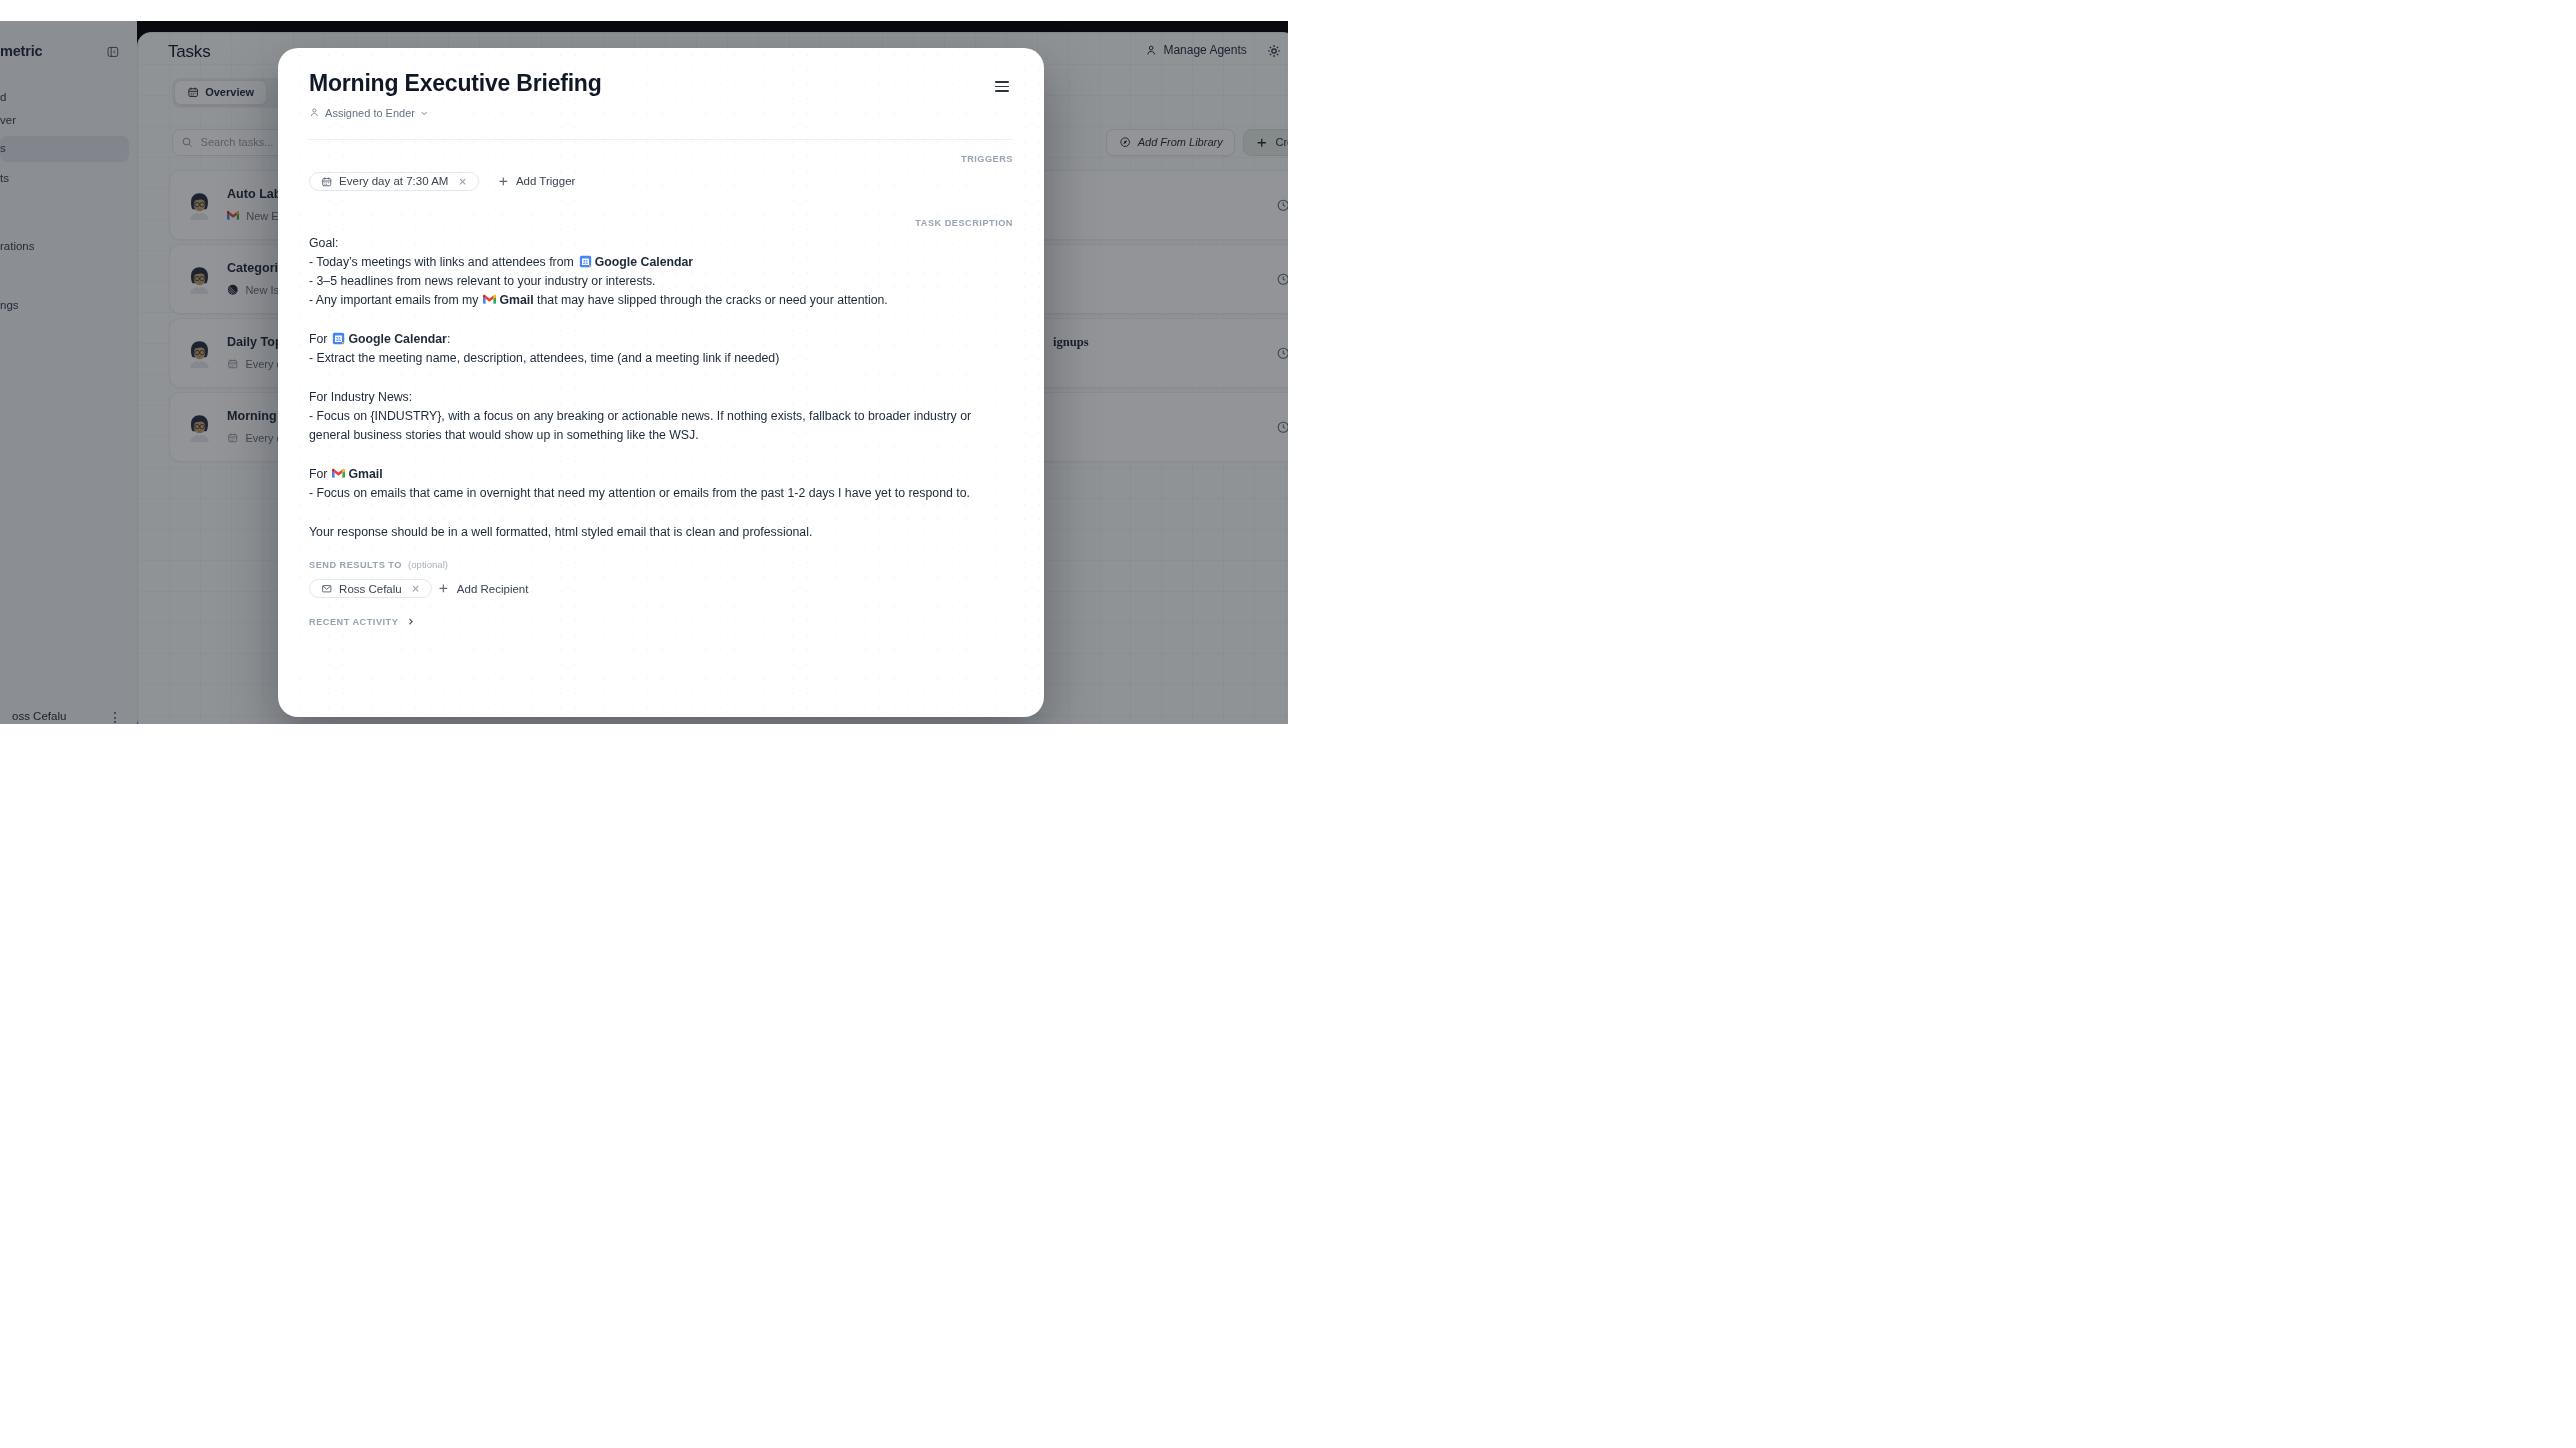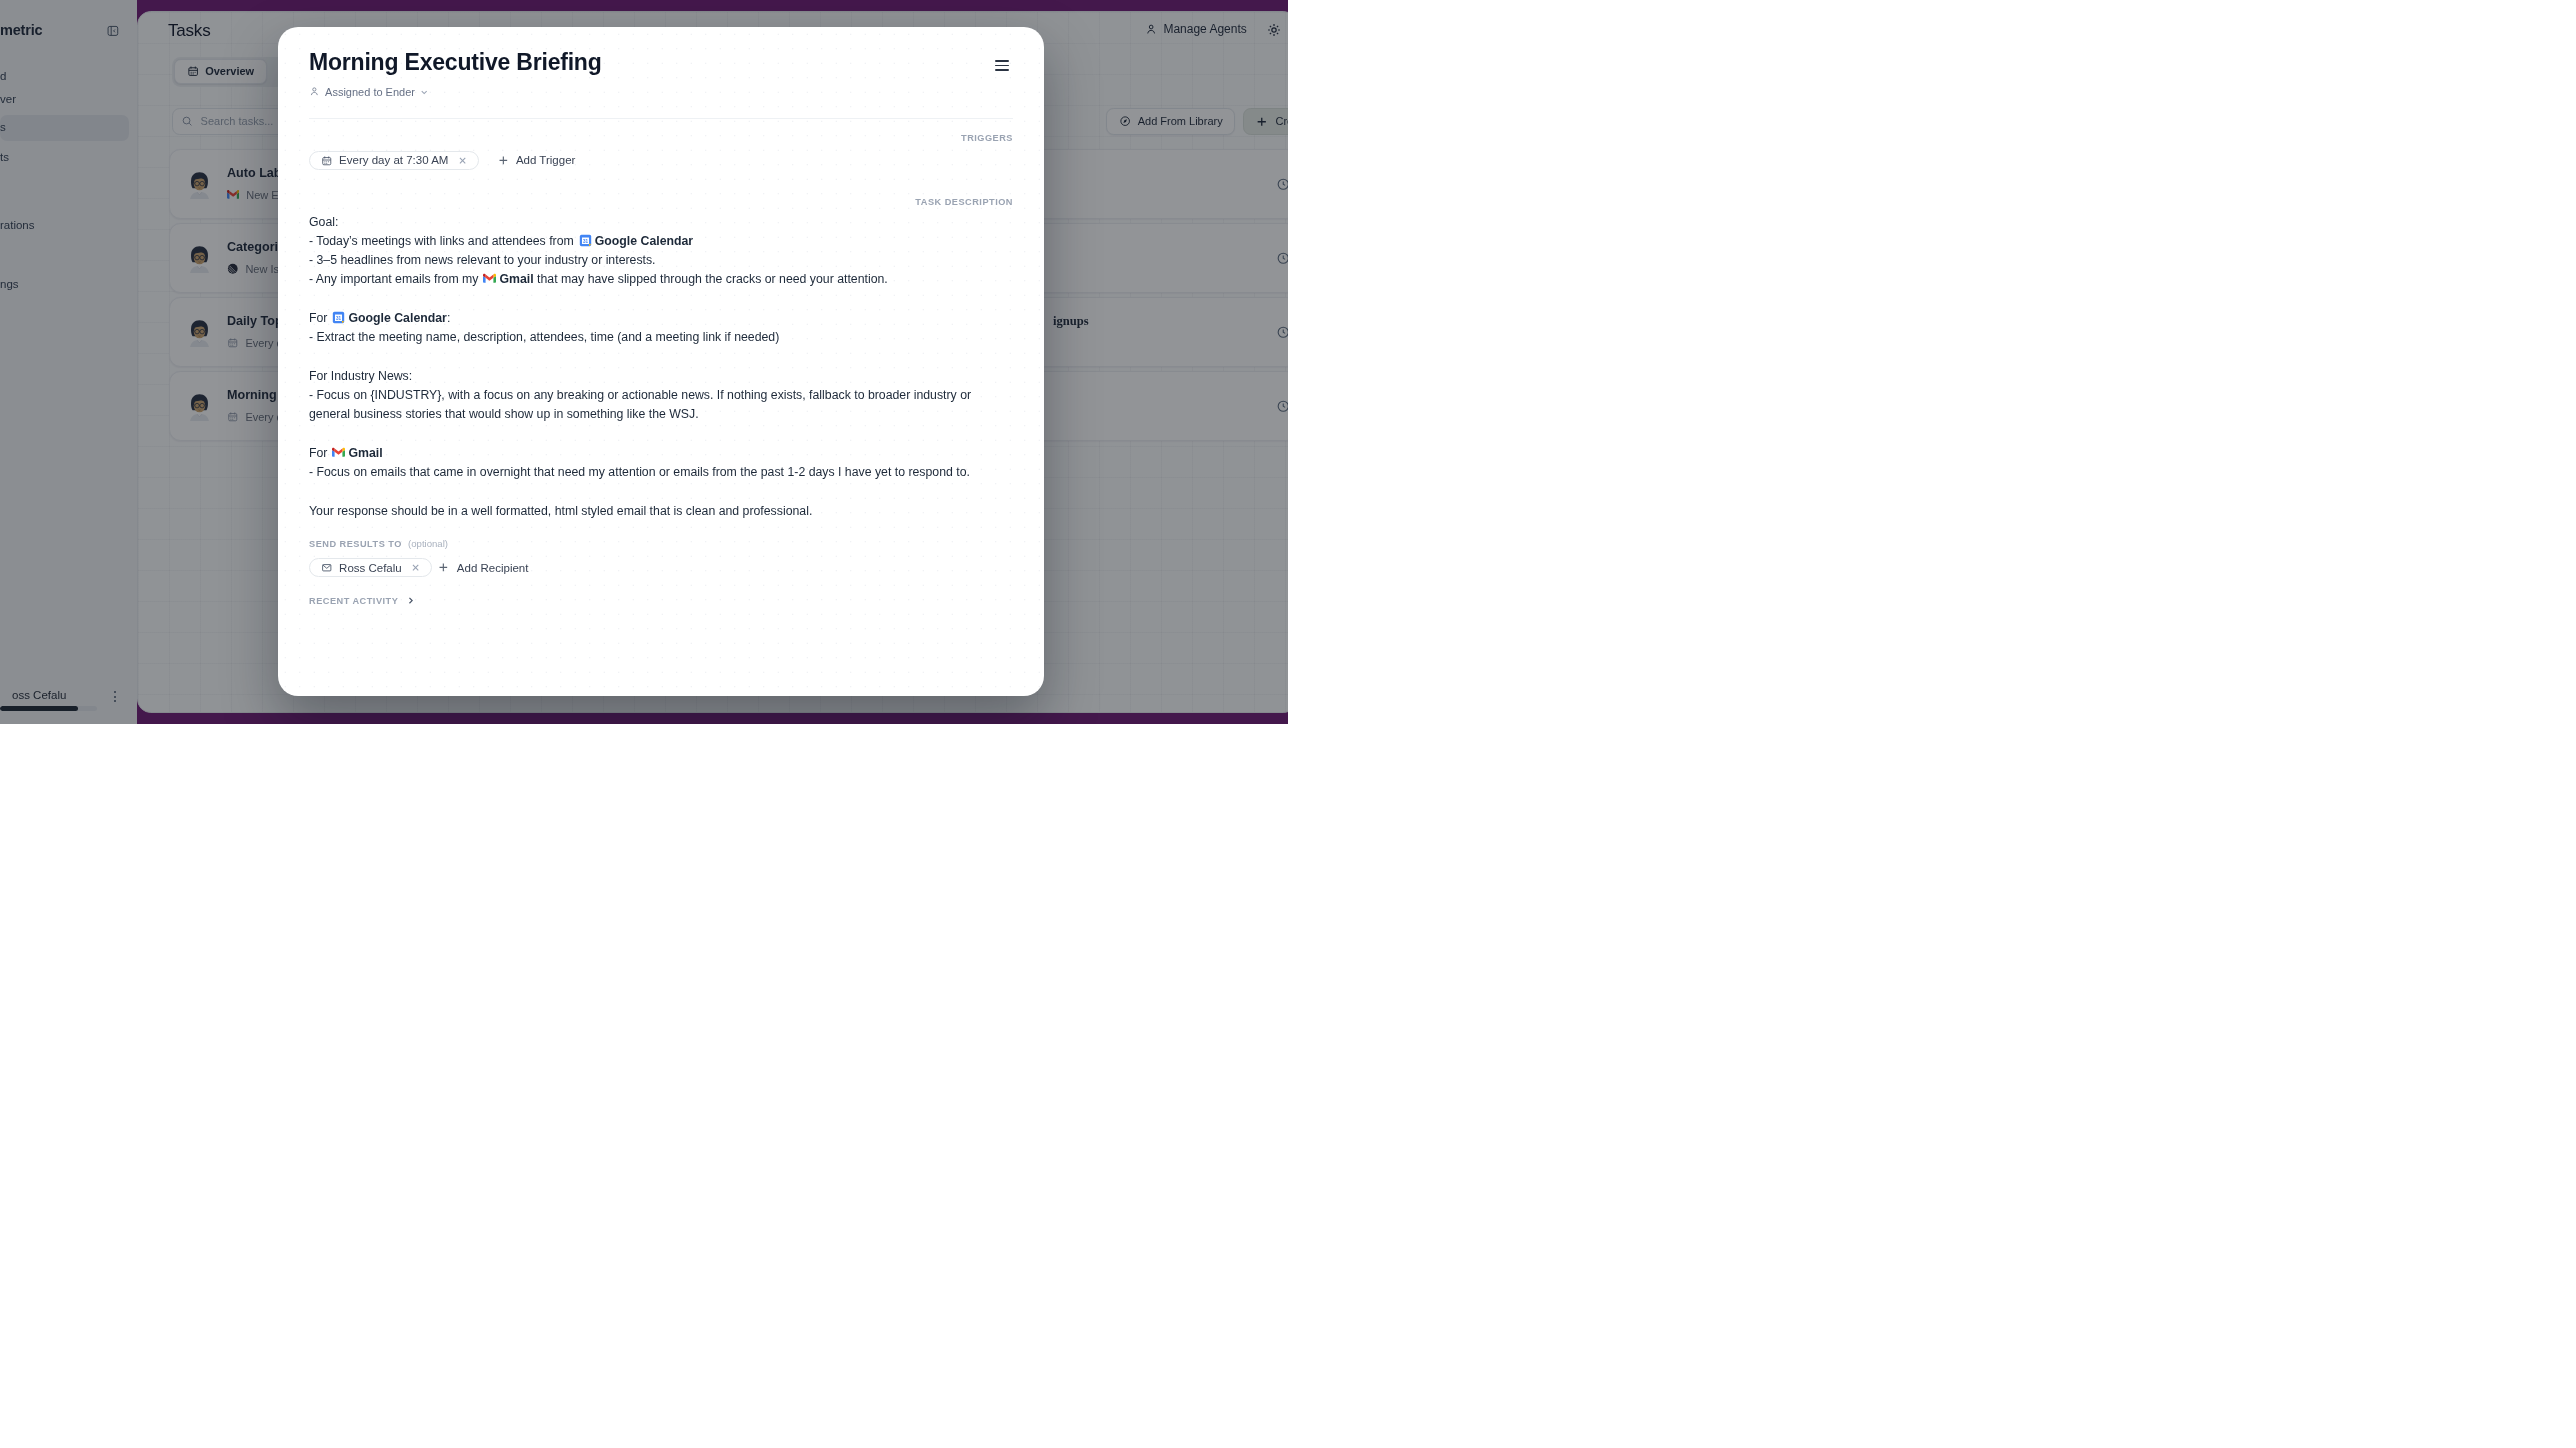--- a/index.html
+++ b/index.html
@@ -1,18 +1,18 @@
 <!DOCTYPE html>
 <html style="font-size:12.3px"><head>
 <meta charset="utf-8">
 <style>
   * { margin:0; padding:0; box-sizing:border-box; }
   html,body { width:1288px; height:724px; overflow:hidden; }
   body { font-family:"Liberation Sans", sans-serif; color:#1e293b; }
-  .app { position:relative; width:1288px; height:724px; background:#701a75; overflow:hidden; }
+  .app { position:relative; width:1288px; height:724px; background:#000000; overflow:hidden;margin-top:21px; }
 
   
   .sidebar { position:absolute; left:0; top:0; width:137px; height:724px; background:#f3f4f6; }
   .brand { position:absolute; left:0; top:22px; font-size:14.5px; font-weight:600; color:#1e293b; letter-spacing:-0.2px; }
   .collapse-btn { position:absolute; left:106px; top:24px; width:13.8px; height:13.8px; background:none; border:none; cursor:pointer; padding:0; }
   .nav-item { position:absolute; left:0; font-size:11.5px; font-weight:500; color:#334155; line-height:13.8px; }
   .nav-pill { position:absolute; left:0; top:115px; width:129px; height:26px; background:#e2e6eb; border-radius:6.9px; }
   .nav-pill .nav-label { position:absolute; left:0; top:6.1px; }
   .profile-name { position:absolute; left:12px; top:689px; font-size:11.5px; font-weight:500; color:#1f2937; }
   .kebab { position:absolute; left:110px; top:691px; width:10.7px; height:13.8px; display:flex; flex-direction:column; gap:2.3px; align-items:center; background:none; border:none; cursor:pointer; }
@@ -29,21 +29,21 @@
   .gear-btn { position:absolute; left:1127px; top:10px; width:17px; height:17px; background:none; border:none; cursor:pointer; color:#1e293b; }
 
   .tabstrip { position:absolute; left:34px; top:45px; width:193px; height:30px; background:#edf0f3; border-radius:8.4px; padding:2.3px; }
   .tab-active { display:inline-flex; align-items:center; gap:6.1px; height:25px; padding:0 11.5px; background:#ffffff; border:0.8px solid #e6e9ee; border-radius:6.9px;
     box-shadow:0 0.8px 1.5px rgba(16,24,40,.08); font-size:11px; font-weight:600; color:#1e293b; cursor:pointer; }
 
   .searchbox { position:absolute; left:34px; top:96px; width:205px; height:27.6px; background:#ffffff; border:0.8px solid #e2e7ec; border-radius:7.7px; display:flex; align-items:center; padding:0 8.4px; gap:6.9px; }
   .searchbox input { border:none; outline:none; flex:1; font-size:11px; font-family:"Liberation Sans",sans-serif; color:#334155; background:transparent; }
   .searchbox input::placeholder { color:#96a0af; }
 
-  .lib-btn { position:absolute; left:968px; top:96px; height:27.6px; display:inline-flex; align-items:center; gap:6.9px; padding:0 11.5px; background:#ffffff; border:0.8px solid #e2e7ec; border-radius:7.7px; font-size:11px; font-weight:500; color:#1e293b; cursor:pointer; box-shadow:0 0.8px 1.5px rgba(16,24,40,.05); }
+  .lib-btn { position:absolute; left:968px; top:96px; height:27.6px; display:inline-flex; align-items:center; gap:6.9px; padding:0 11.5px; background:#ffffff; border:0.8px solid #e2e7ec; border-radius:7.7px; font-size:11px; font-weight:500; color:#1e293b; cursor:pointer; box-shadow:0 0.8px 1.5px rgba(16,24,40,.05);font-style:italic; }
   .create-btn { position:absolute; left:1105px; top:96px; height:27.6px; width:184px; display:inline-flex; align-items:center; gap:7.7px; padding:0 12.3px; background:#e7ece7; border:0.8px solid #d9e0da; border-radius:7.7px; font-size:11px; font-weight:500; color:#1e293b; cursor:pointer; }
 
   .task-card { position:absolute; left:31px; width:1129px; height:70px; background:#ffffff; border:0.8px solid #eceff3; border-radius:11.5px; box-shadow:0 0.8px 1.5px rgba(16,24,40,.05); cursor:pointer; }
   .task-card .avatar { position:absolute; left:14.5px; top:20px; width:29px; height:29px; }
   .task-title { position:absolute; left:57px; top:16px; font-size:12.6px; font-weight:600; color:#1e293b; }
   .task-sub { position:absolute; left:57px; top:39px; display:flex; align-items:center; gap:6.9px; font-size:11px; color:#69707d; }
   .task-clock { position:absolute; left:1106px; top:27.6px; width:14.5px; height:14.5px; }
   .title-frag { position:absolute; left:883px; top:16px; font-size:12.6px; font-weight:600; color:#1e293b;font-family:Liberation Serif, serif; }
 
   

